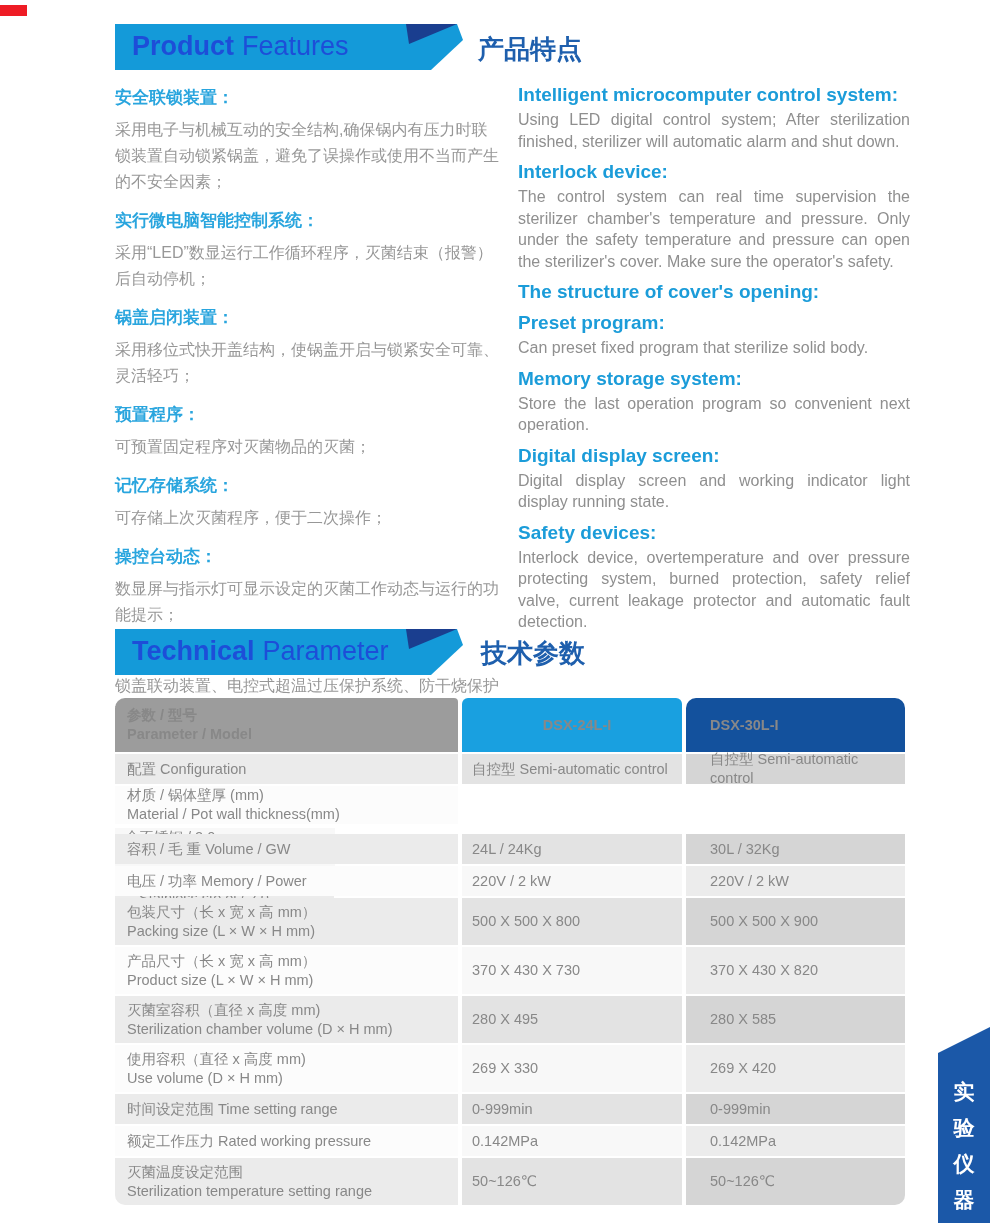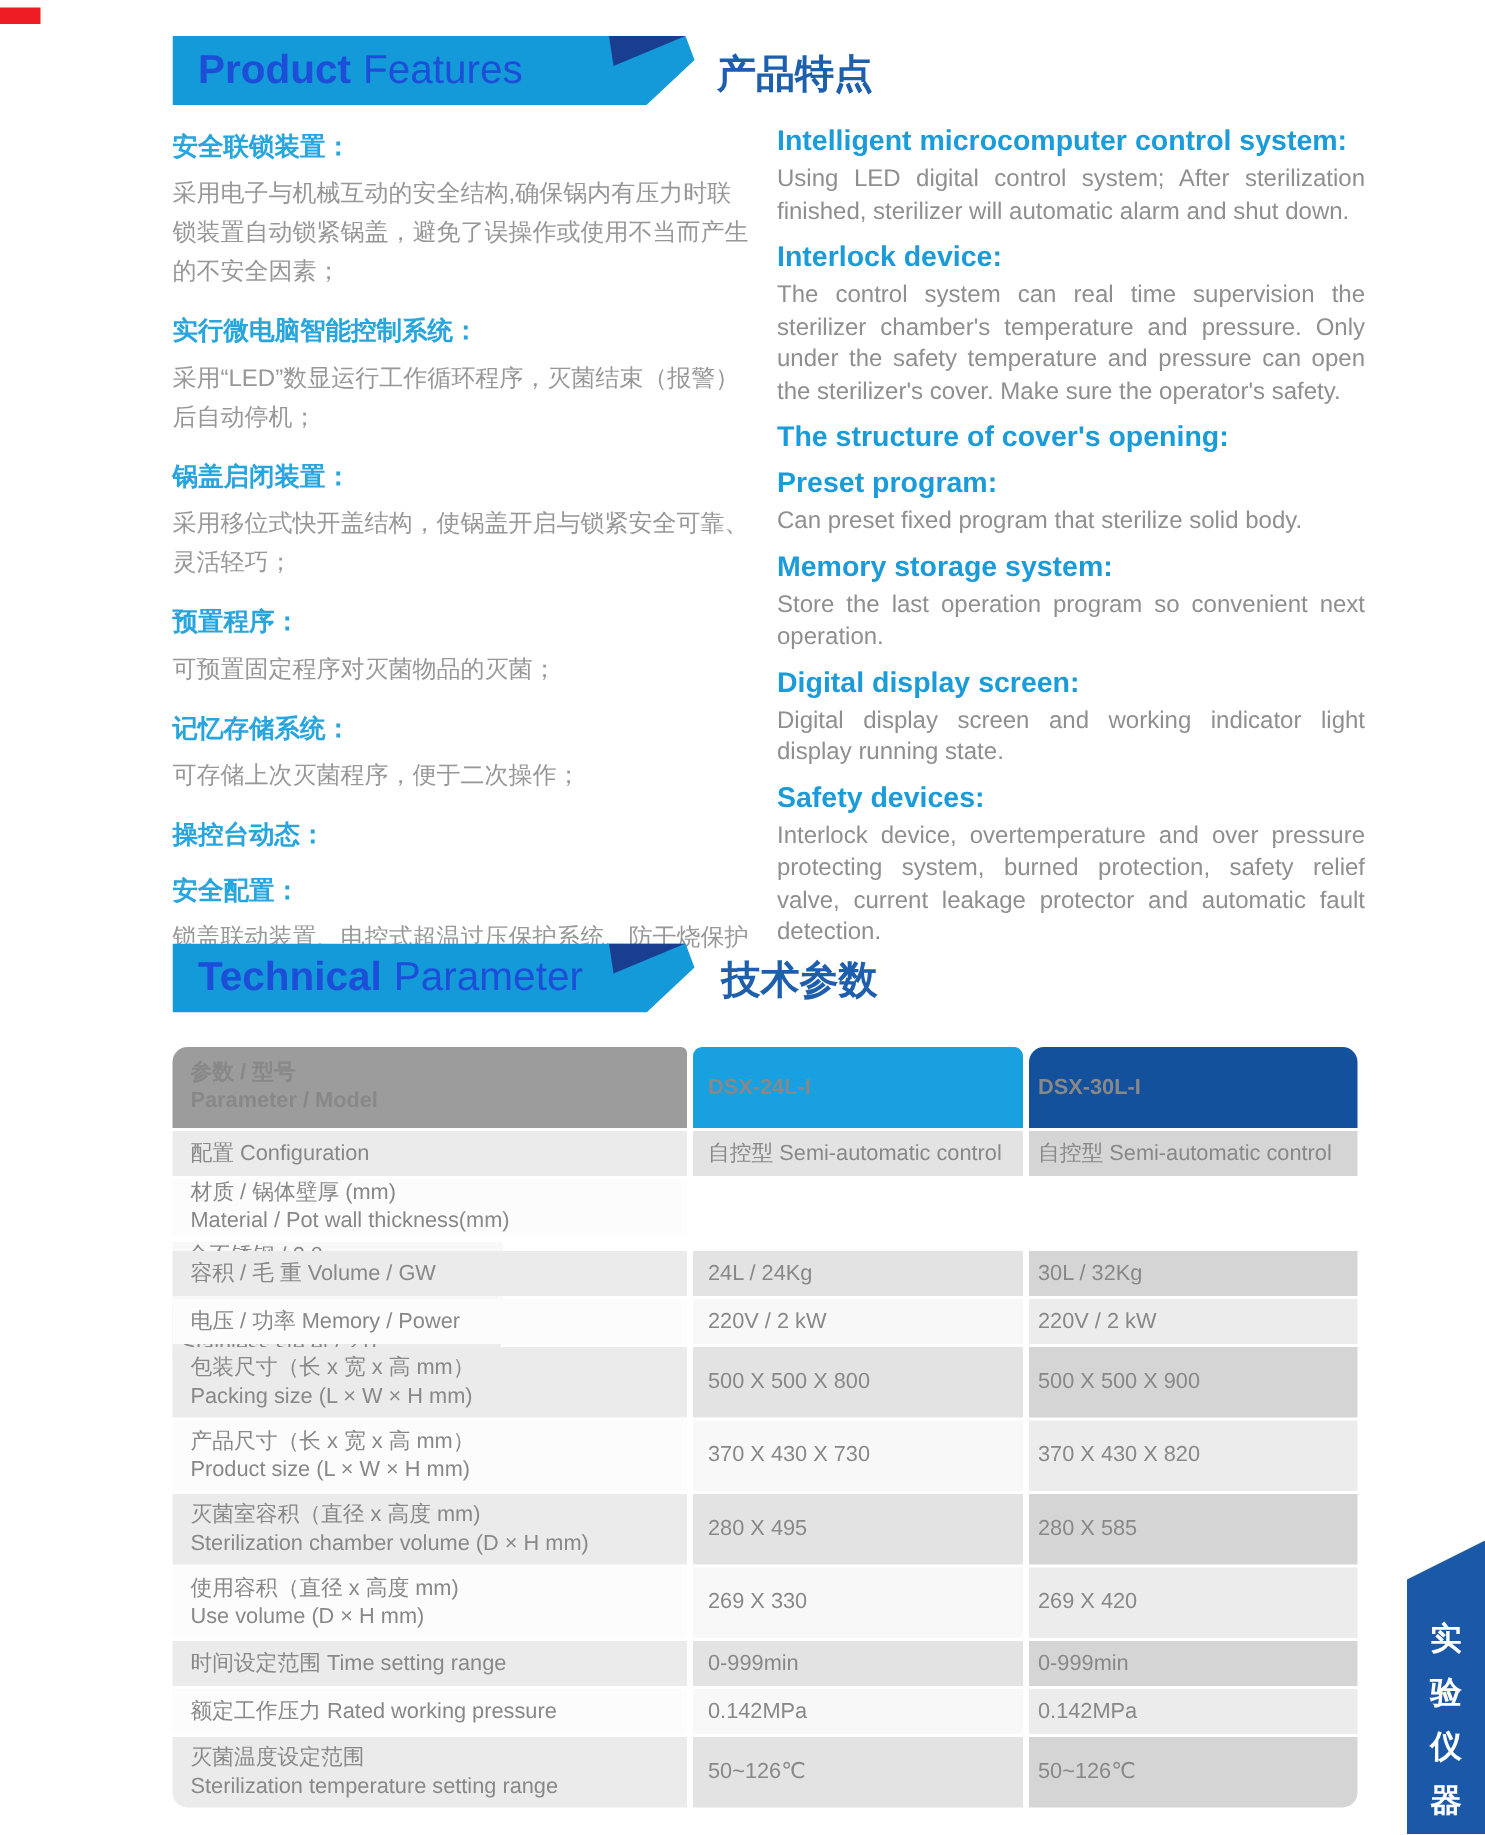--- a/index.html
+++ b/index.html
@@ -47,24 +47,24 @@
   .en-item h3{color:var(--en-head);font-size:19px;font-weight:bold;margin:9px 0 3px;}
   .en-item:first-child h3{margin-top:0;}
   .en-item p{color:#8f8f8f;font-size:16px;line-height:21.5px;text-align:justify;}
 
   
   .param-table{position:absolute;left:115px;top:698px;width:790px;}
   .trow{display:flex;gap:4px;margin-bottom:2px;}
   .cell{display:flex;flex-direction:column;justify-content:center;white-space:pre-line;}
   .c1{width:343px;padding-left:12px;}
   .c2{width:220px;padding-left:10px;}
-  .c3{width:219px;padding-left:6px;}
+  .c3{width:219px;padding-left:24px;}
   .thead .cell{height:54px;color:#fff;font-weight:bold;}
   .thead .c1{background:var(--hdr-gray);border-radius:10px 4px 0 0;font-size:16px;line-height:21px;}
-  .thead .c2{background:var(--model1);border-radius:6px 6px 0 0;font-size:17px;}
+  .thead .c2{background:var(--model1);border-radius:6px 6px 0 0;font-size:17px;text-align:center;}
   .thead .c3{background:var(--model2);border-radius:10px 10px 0 0;font-size:17px;}
   .r1{height:30px;}  
   .r2{height:47px;}  
   .r2m{height:46px;flex-direction:column;}
   .trow .cell{color:var(--cell-text);font-size:14.5px;line-height:19px;}
   .shade-g .c1{background:#ebebeb;}
   .shade-g .c2{background:#e3e3e3;}
   .shade-g .c3{background:#d5d5d5;}
   .shade-w .c1{background:#fcfcfc;}
   .shade-w .c2{background:#f8f8f8;}
@@ -113,20 +113,21 @@
   <div class="cn-item">
     <h3>预置程序：</h3>
     <p>可预置固定程序对灭菌物品的灭菌；</p>
   </div>
   <div class="cn-item">
     <h3>记忆存储系统：</h3>
     <p>可存储上次灭菌程序，便于二次操作；</p>
   </div>
   <div class="cn-item">
     <h3>操控台动态：</h3>
+    <p>数显屏与指示灯可显示设定的灭菌工作动态与运行的功能提示；</p>
   </div>
   <div class="cn-item">
     <h3>安全配置：</h3>
     <p>锁盖联动装置、电控式超温过压保护系统、防干烧保护功能、机械式安全泄压阀、漏电保护装置。</p>
   </div>
 </div>
 
 <div class="features-right">
   <div class="en-item">
     <h3>Intelligent microcomputer control system:</h3>

